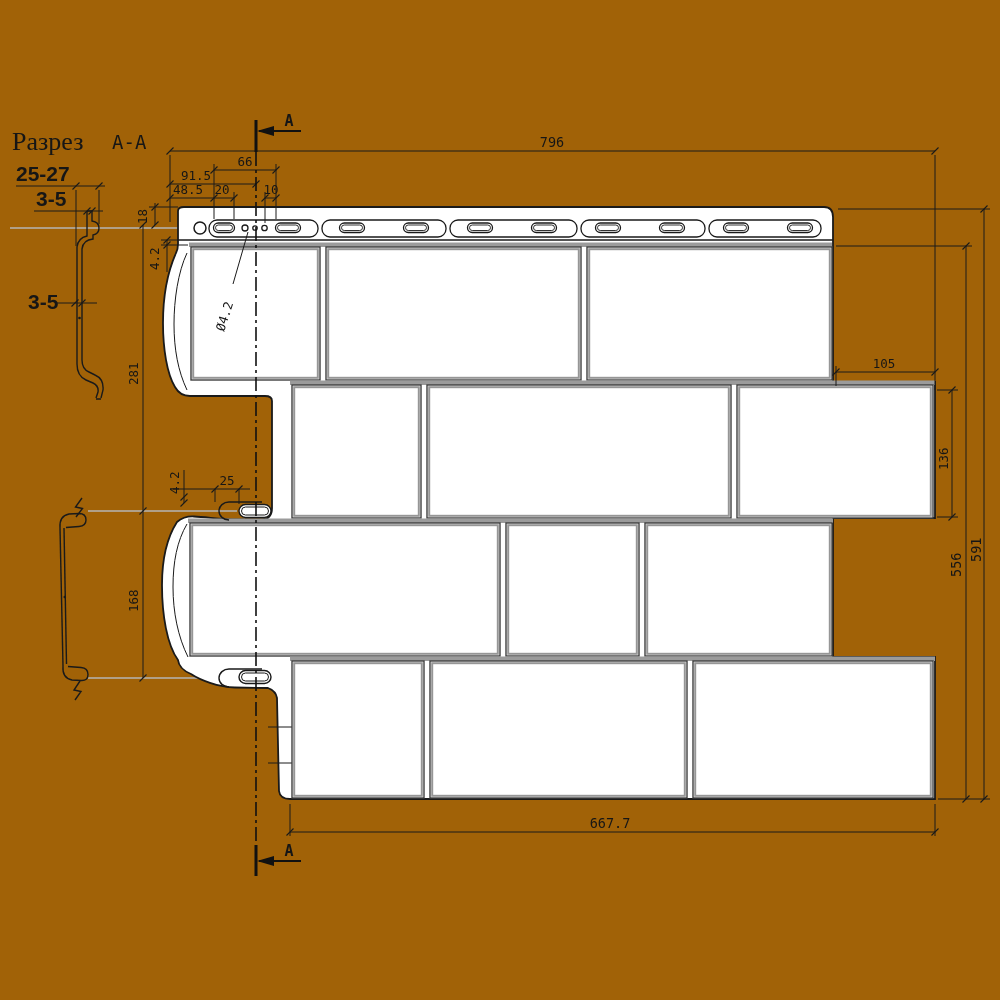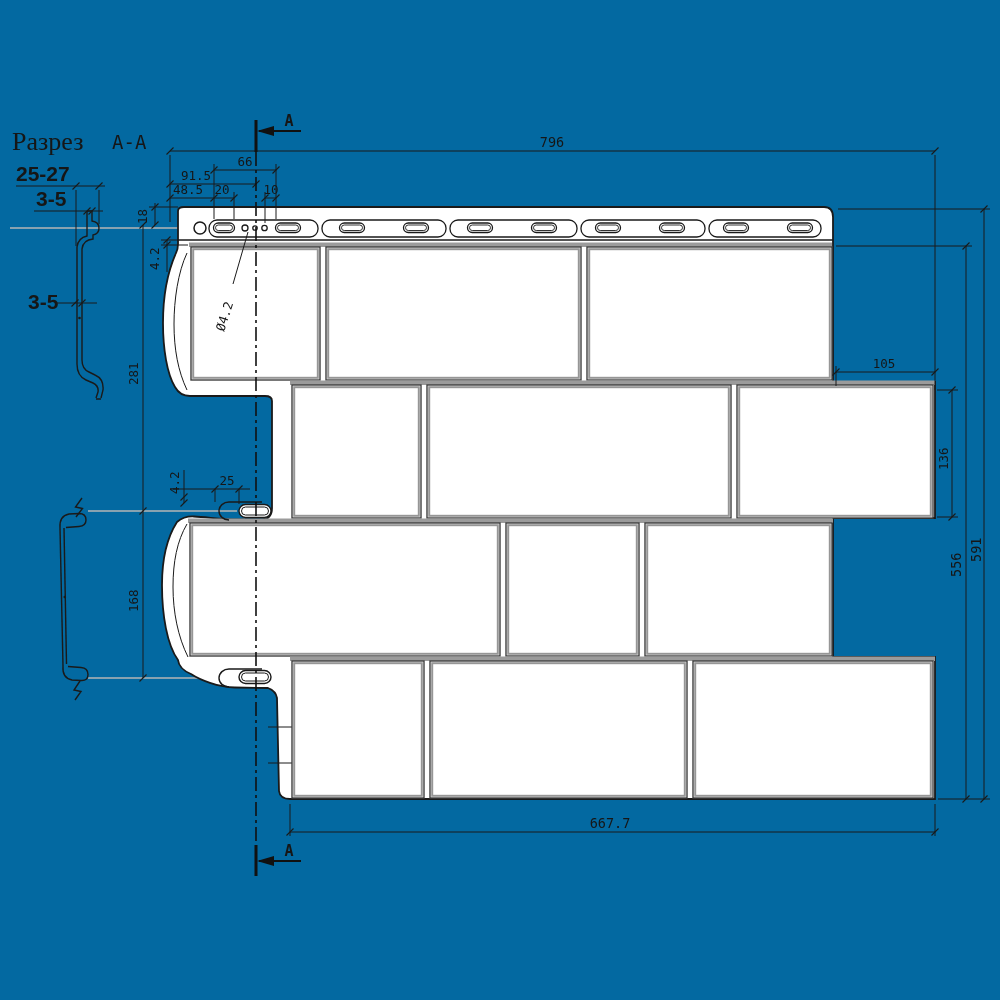--- a/index.html
+++ b/index.html
@@ -1,16 +1,16 @@
 <!DOCTYPE html>
 <html><head>
 <meta charset="utf-8">
 <style>
   html,body{margin:0;padding:0;background:#ffffff;}
-  .page{width:1000px;height:1000px;position:relative;background:#0369a1;overflow:hidden;}
+  .page{width:1000px;height:1000px;position:relative;background:#a16207;overflow:hidden;}
   svg{display:block;}
   text{fill:#161616;}
   .dim{font-family:"DejaVu Sans Mono",monospace;font-size:13.5px;}
   .dim-small{font-family:"DejaVu Sans Mono",monospace;font-size:12.5px;}
   .label-bold{font-family:"Liberation Sans",sans-serif;font-weight:bold;font-size:21px;}
   .title-serif{font-family:"Liberation Serif",serif;font-size:26px;}
   .title-mono{font-family:"DejaVu Sans Mono",monospace;font-size:19px;}
   .cutmark{font-family:"DejaVu Sans Mono",monospace;font-weight:bold;font-size:15px;}
   .thin{stroke:#1a1a1a;stroke-width:1;fill:none;}
   .tick{stroke:#1a1a1a;stroke-width:1.1;fill:none;}

